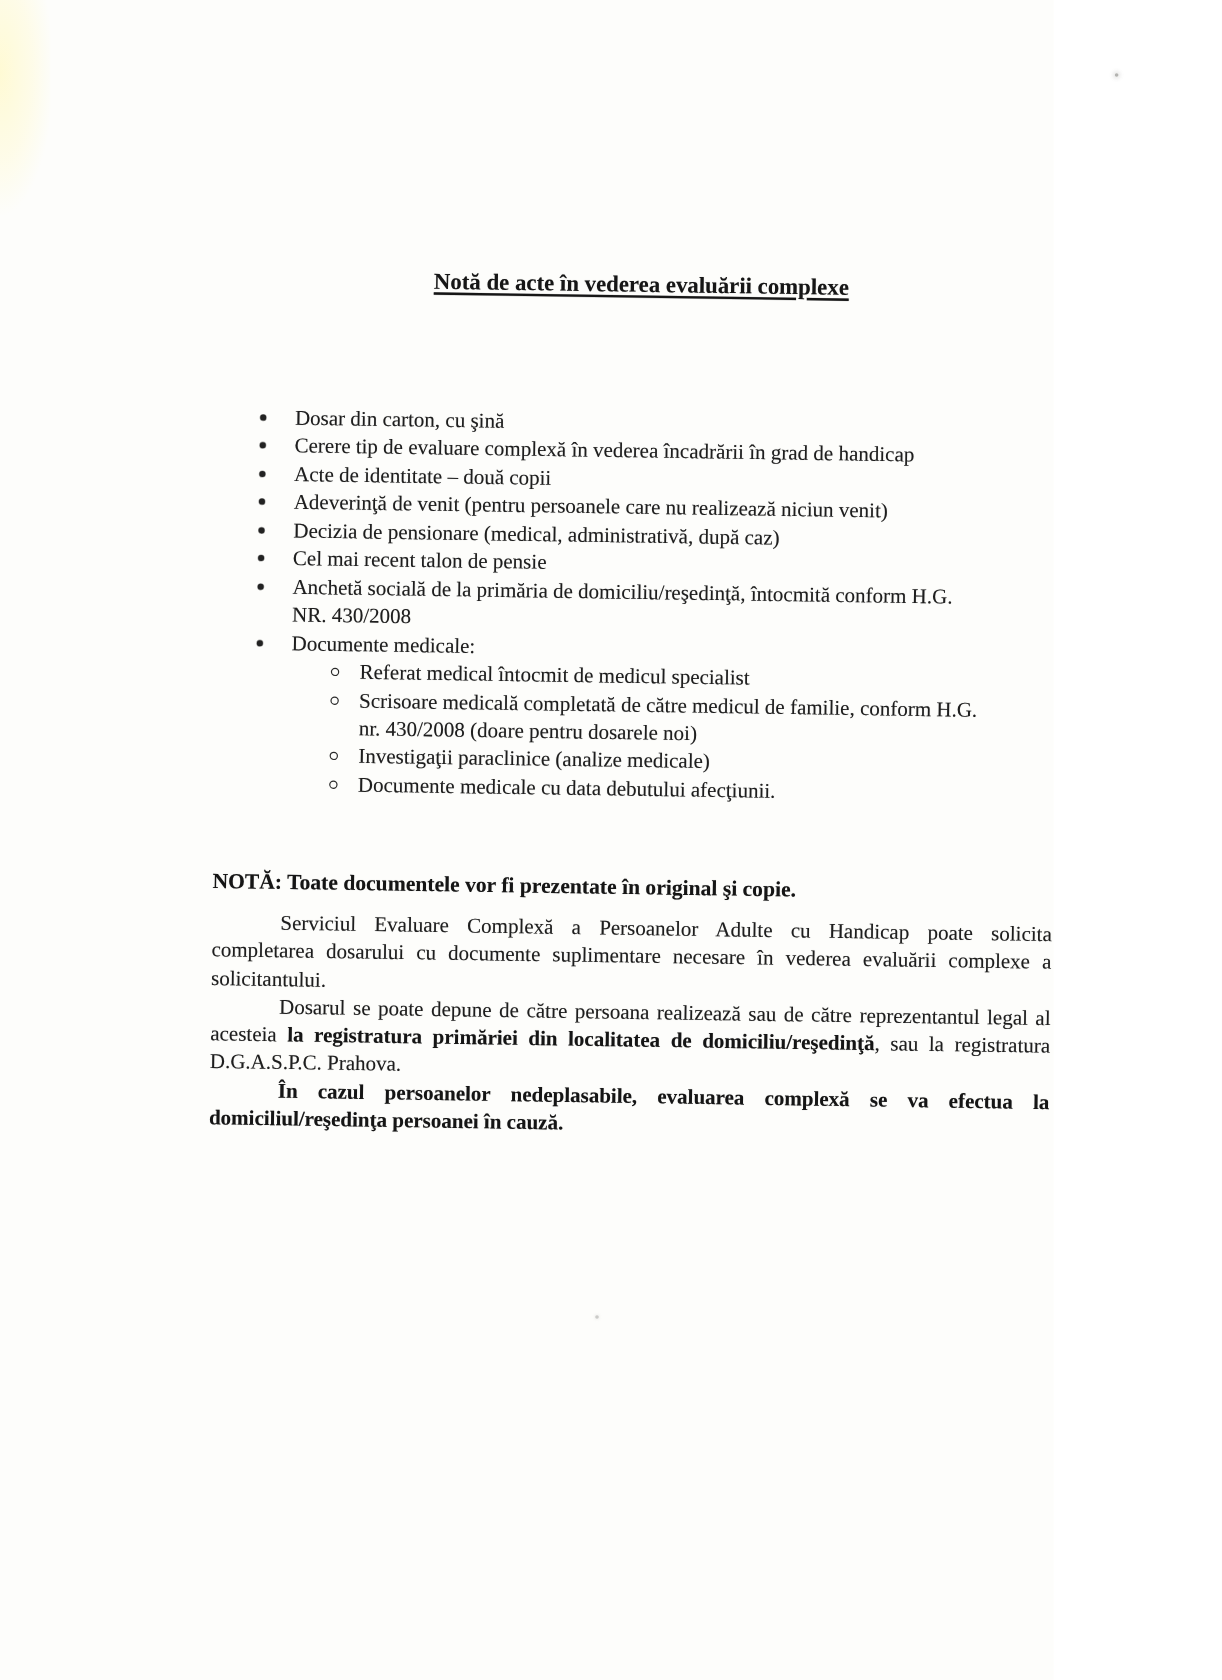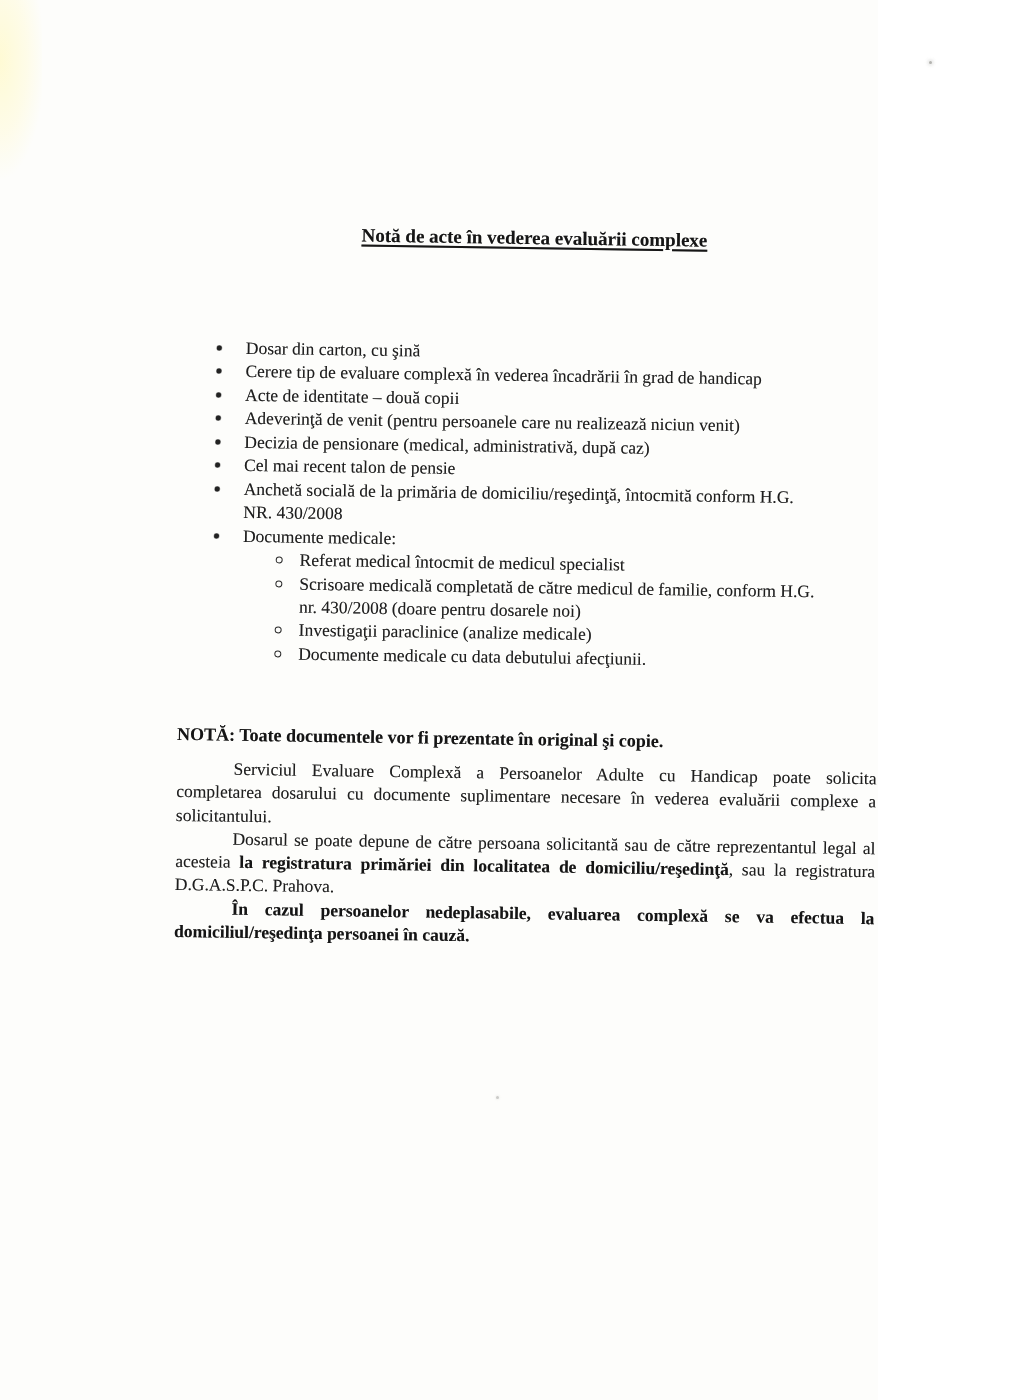--- a/index.html
+++ b/index.html
@@ -224,18 +224,18 @@
           <span class="circ"></span>
           <span class="item-text">Documente medicale cu data debutului afecţiunii.</span>
         </li>
       </ul>
     </div>
 
     <p class="nota-line"><span class="nota-label">NOTĂ:</span><span class="nota-text"> Toate documentele vor fi prezentate în original şi copie.</span></p>
 
     <div class="paragraphs">
       <p class="spread">Serviciul Evaluare Complexă a Persoanelor Adulte cu Handicap poate solicita completarea dosarului cu documente suplimentare necesare în vederea evaluării complexe a solicitantului.</p>
-      <p><span>Dosarul se poate depune de către persoana solicitantă sau de către reprezentantul legal al acesteia </span><span class="b">la registratura primăriei din localitatea de domiciliu/reşedinţă</span><span>, sau la registratura D.G.A.S.P.C. Prahova.</span></p>
+      <p><span>Dosarul se poate depune de către persoana realizează sau de către reprezentantul legal al acesteia </span><span class="b">la registratura primăriei din localitatea de domiciliu/reşedinţă</span><span>, sau la registratura D.G.A.S.P.C. Prahova.</span></p>
       <p class="b">În cazul persoanelor nedeplasabile, evaluarea complexă se va efectua la domiciliul/reşedinţa persoanei în cauză.</p>
     </div>
 
   </div>
 </div>
 
 </body></html>

